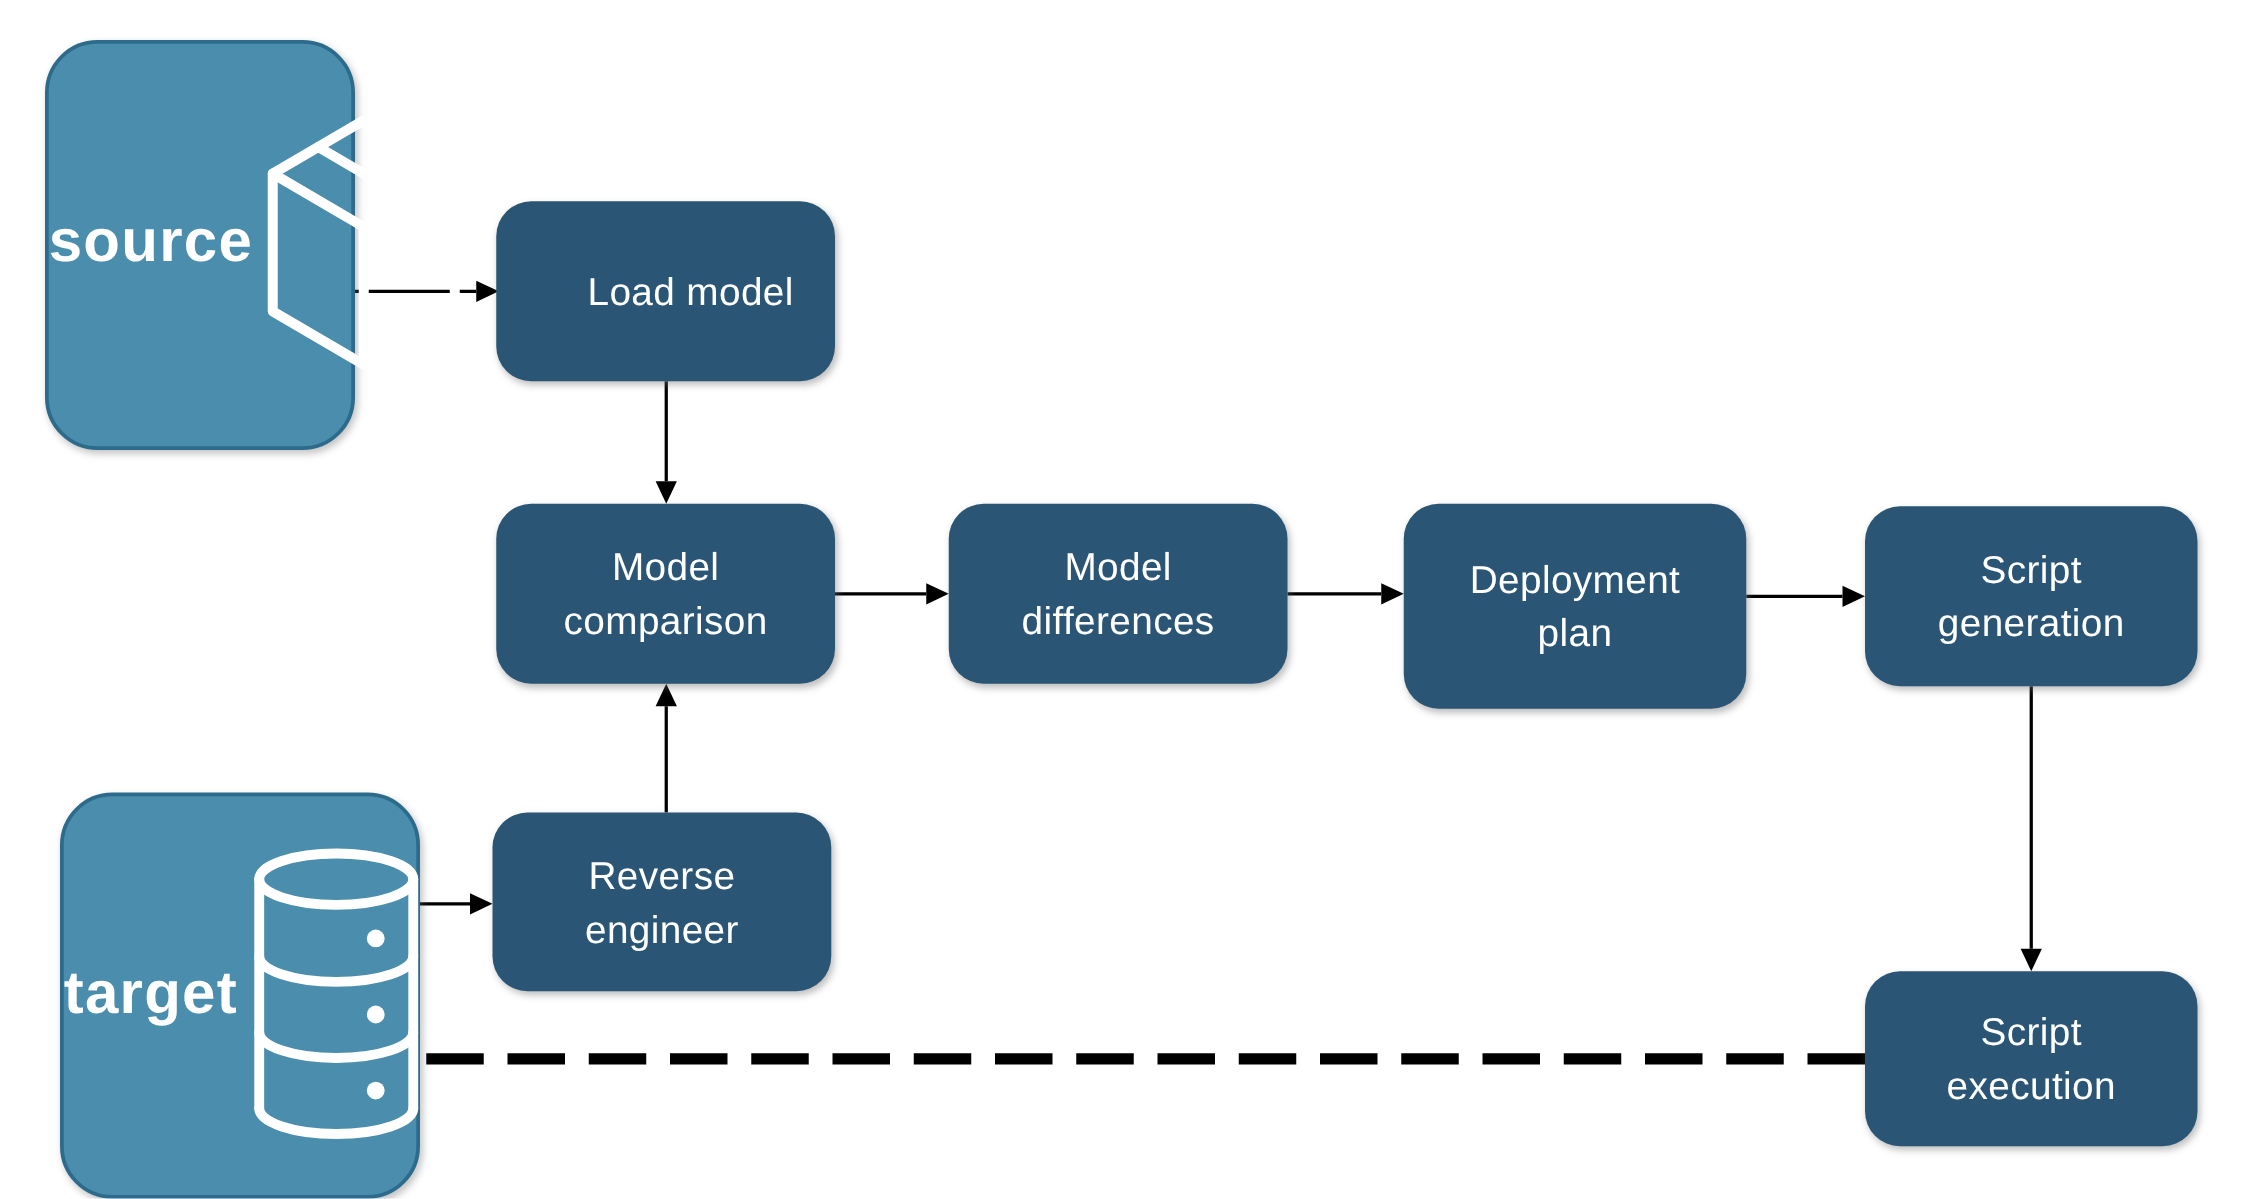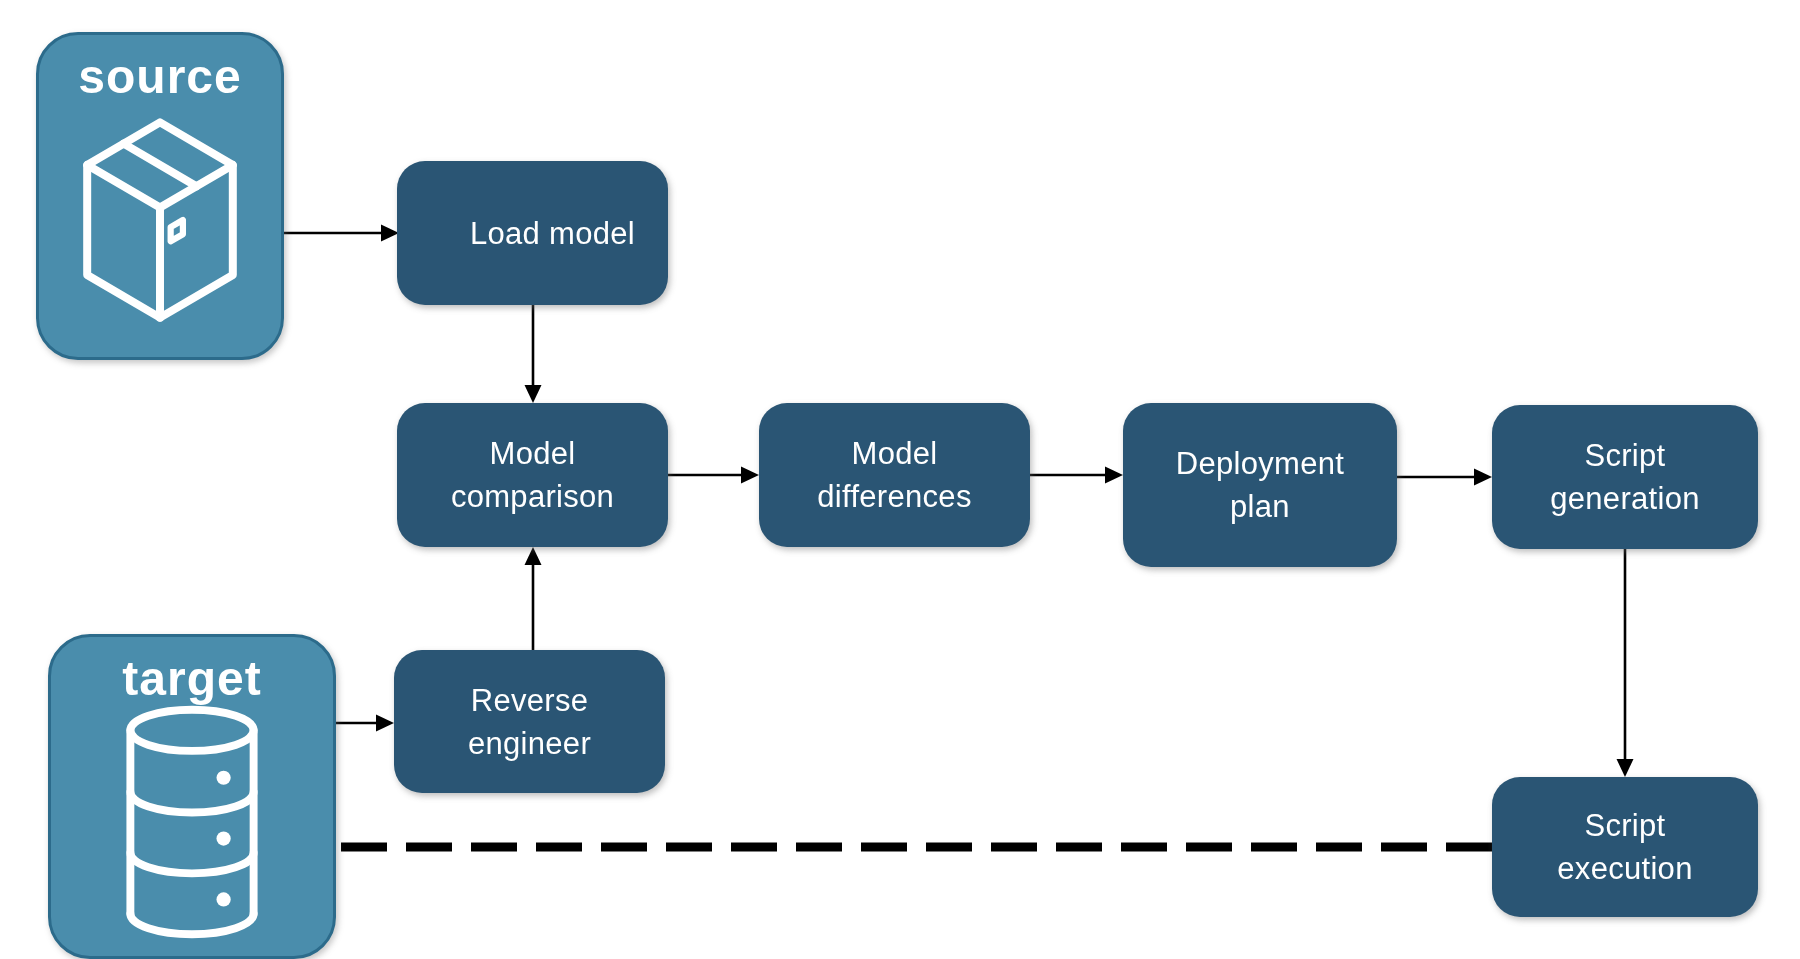--- a/index.html
+++ b/index.html
@@ -53,21 +53,20 @@
     white-space: pre-line;
     letter-spacing: 0.3px;
   }
   .container-box {
     position: absolute;
     box-sizing: border-box;
     background: var(--container-fill, #4A8DAC);
     border: 3px solid var(--container-border, #2C6B8B);
     border-radius: 42px;
     display: flex;
-    flex-direction: column;
     align-items: center;
     padding: 16px 0 20px 0;
     box-shadow: 2px 3px 6px rgba(110,110,110,0.4);
   }
   .container-label {
     color: var(--container-text, #FFFFFF);
     font-size: 48px;
     font-weight: bold;
     line-height: 52px;
     letter-spacing: 1px;

